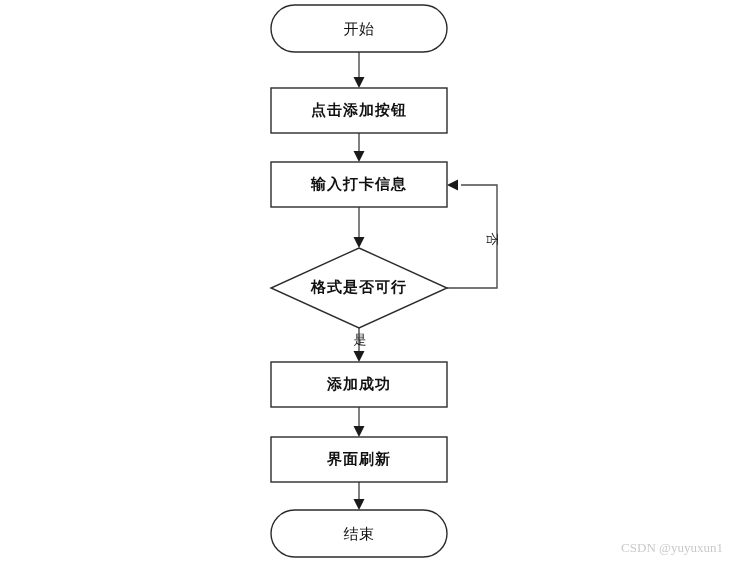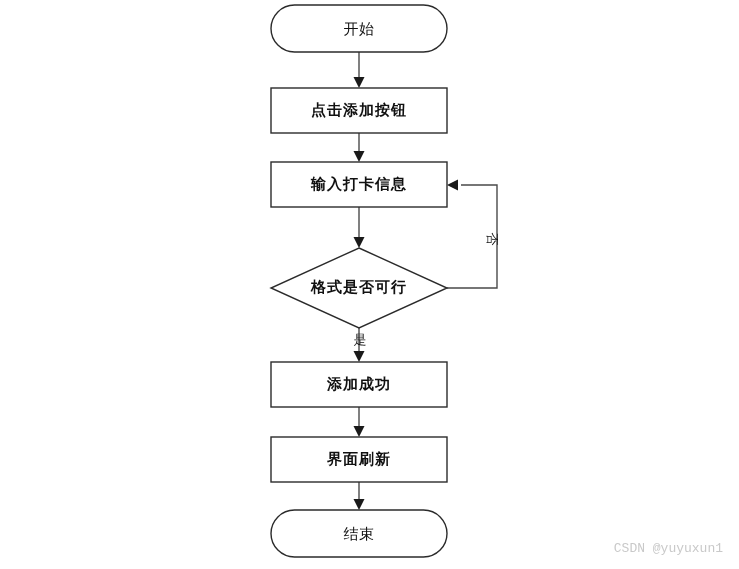--- a/index.html
+++ b/index.html
@@ -55,21 +55,21 @@
     font-family: "Liberation Sans", "DejaVu Sans", sans-serif;
     font-size: 13px;
     fill: #111111;
     text-anchor: middle;
     dominant-baseline: middle;
   }
   .watermark {
     position: absolute;
     right: 16px;
     bottom: 13px;
-    font-family: Liberation Mono, monospace;
+    font-family: Liberation Serif, serif;
     font-size: 13px;
     color: #c9c9c9;
     white-space: nowrap;
     user-select: none;
   }
 </style>
 </head>
 <body>
 
 <div id="canvas">

